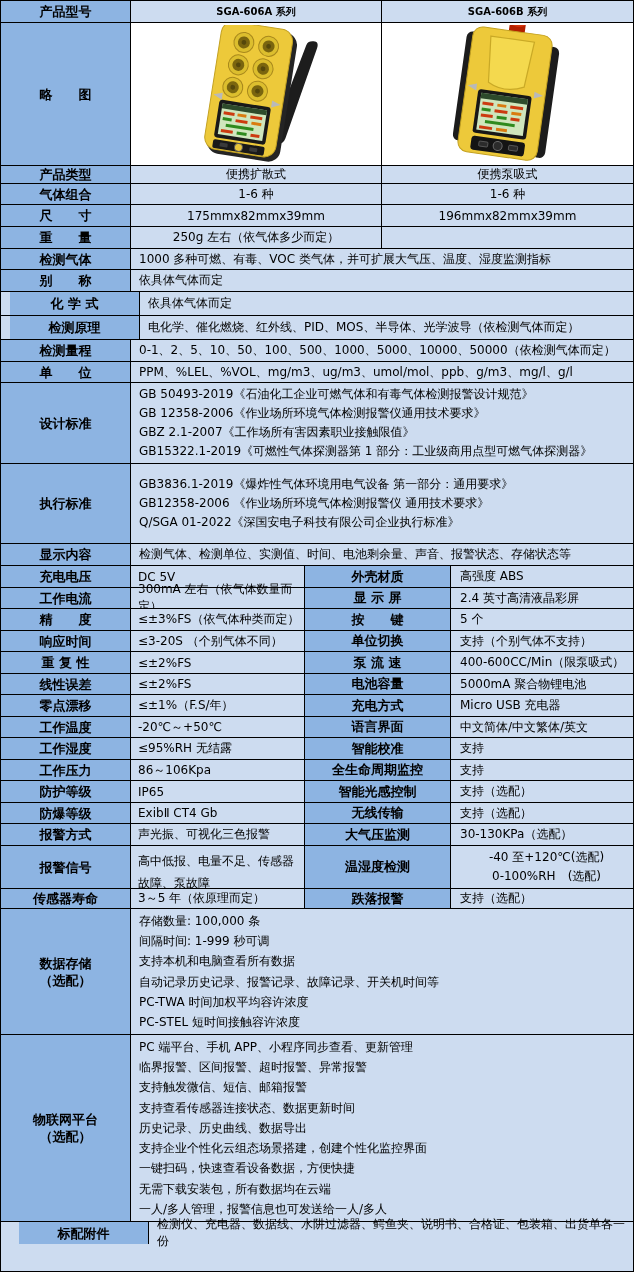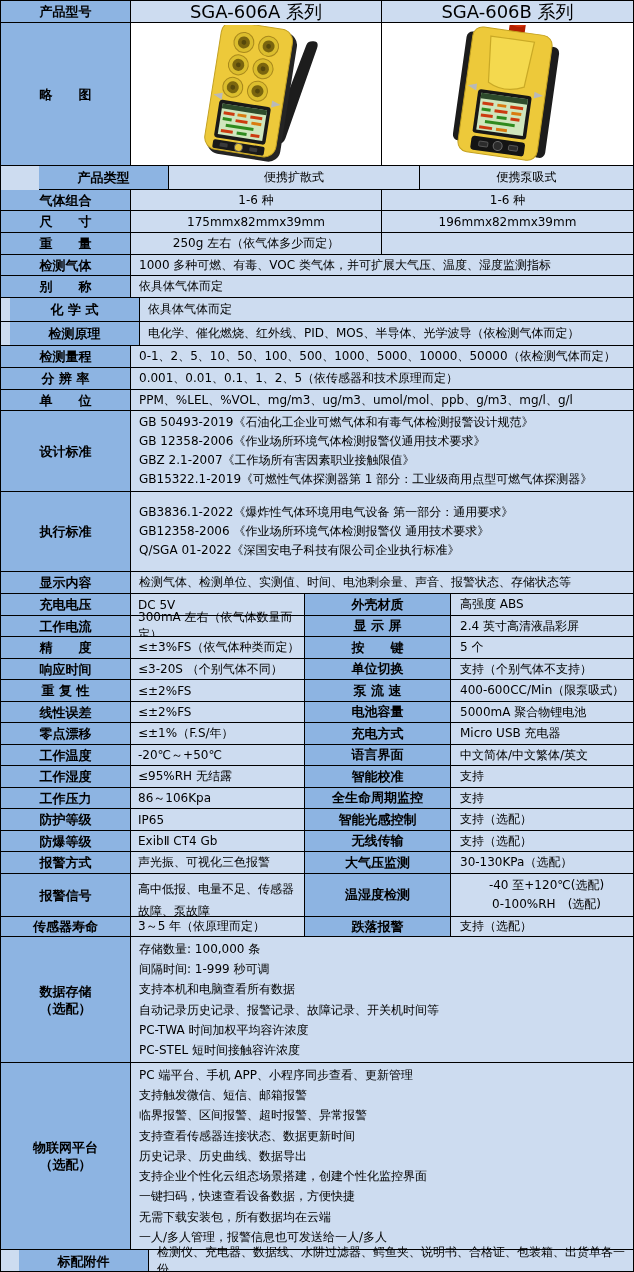--- a/index.html
+++ b/index.html
@@ -12,40 +12,40 @@
   .row:last-child{border-bottom:none;padding-left:18px;}
   .lab{
     flex:0 0 130px;width:130px;background:#8db4e2;border-right:1px solid #000;
     display:flex;align-items:center;justify-content:center;flex-direction:column;
     font-weight:bold;font-size:13px;text-align:center;box-sizing:border-box;line-height:17px;
   }
   .cell{display:flex;align-items:center;background:#cddcf0;font-size:12px;box-sizing:border-box;}
   .va{flex:0 0 251px;border-right:1px solid #000;justify-content:center;text-align:center;}
   .vb{flex:1;justify-content:center;text-align:center;}
   .white{background:#fff;}
-  .bold{font-weight:normal;font-size:18px;}
+  .bold{font-weight:bold;font-size:10px;}
   .vfull{flex:1;padding-left:8px;}
   .v1{flex:0 0 174px;border-right:1px solid #000;padding-left:7px;}
   .l2{
     flex:0 0 146px;background:#8db4e2;border-right:1px solid #000;
     display:flex;align-items:center;justify-content:center;
     font-weight:bold;font-size:13px;text-align:left;box-sizing:border-box;
   }
   .v2{flex:1;padding-left:9px;}
   .lines{
     flex:1;background:#cddcf0;display:flex;flex-direction:column;justify-content:center;
     font-size:12px;padding:2px 4px 2px 8px;box-sizing:border-box;
   }
   .lines > div{white-space:nowrap;overflow:hidden;}
   .lh19 > div{line-height:19.2px;}
   .lh20 > div{line-height:20.2px;}
   .lh205 > div{line-height:20.5px;}
   .wrap2{align-items:flex-start;padding-top:4px;line-height:22px;}
   .two-line{display:flex;flex-direction:column;justify-content:center;line-height:19px;}
-  .h22{height:22px;} .h21{height:21px;} .h23{height:24px;margin-left:38px;} .h24{height:24px;padding-left:9px;}
+  .h22{height:22px;} .h21{height:21px;} .h23{height:18px;} .h24{height:24px;padding-left:9px;}
   .h20{height:20px;} .h43{height:43px;}
   .imgbox{justify-content:center;align-items:center;}
 </style>
 </head>
 <body>
 
 <div class="page">
 
   <div class="row h22">
     <div class="lab">产品型号</div>
@@ -176,43 +176,39 @@
     <div class="cell vfull">依具体气体而定</div>
   </div>
   <div class="row h24">
     <div class="lab">检测原理</div>
     <div class="cell vfull">电化学、催化燃烧、红外线、PID、MOS、半导体、光学波导（依检测气体而定）</div>
   </div>
   <div class="row h22">
     <div class="lab">检测量程</div>
     <div class="cell vfull">0-1、2、5、10、50、100、500、1000、5000、10000、50000（依检测气体而定）</div>
   </div>
-  <div class="row h22">
-    <div class="lab">分 辨 率</div>
-    <div class="cell vfull">0.001、0.01、0.1、1、2、5（依传感器和技术原理而定）</div>
-  </div>
   <div class="row h21">
     <div class="lab">单　　位</div>
     <div class="cell vfull">PPM、%LEL、%VOL、mg/m3、ug/m3、umol/mol、ppb、g/m3、mg/l、g/l</div>
   </div>
 
   <div class="row" style="height:81px">
     <div class="lab">设计标准</div>
     <div class="lines lh19">
       <div>GB 50493-2019《石油化工企业可燃气体和有毒气体检测报警设计规范》</div>
       <div>GB 12358-2006《作业场所环境气体检测报警仪通用技术要求》</div>
       <div>GBZ 2.1-2007《工作场所有害因素职业接触限值》</div>
       <div>GB15322.1-2019《可燃性气体探测器第 1 部分：工业级商用点型可燃气体探测器》</div>
     </div>
   </div>
 
   <div class="row" style="height:80px">
     <div class="lab">执行标准</div>
     <div class="lines lh19">
-      <div>GB3836.1-2022《爆炸性气体环境用电气设备 第一部分：通用要求》</div>
+      <div>GB3836.1-2019《爆炸性气体环境用电气设备 第一部分：通用要求》</div>
       <div>GB12358-2006 《作业场所环境气体检测报警仪 通用技术要求》</div>
       <div>Q/SGA 01-2022《深国安电子科技有限公司企业执行标准》</div>
     </div>
   </div>
 
   <div class="row h22">
     <div class="lab">显示内容</div>
     <div class="cell vfull">检测气体、检测单位、实测值、时间、电池剩余量、声音、报警状态、存储状态等</div>
   </div>
 
@@ -327,22 +323,22 @@
     </div>
   </div>
 
   <div class="row" style="height:187px">
     <div class="lab">
       <div>物联网平台</div>
       <div>（选配）</div>
     </div>
     <div class="lines lh205">
       <div>PC 端平台、手机 APP、小程序同步查看、更新管理</div>
+      <div>临界报警、区间报警、超时报警、异常报警</div>
       <div>支持触发微信、短信、邮箱报警</div>
-      <div>临界报警、区间报警、超时报警、异常报警</div>
       <div>支持查看传感器连接状态、数据更新时间</div>
       <div>历史记录、历史曲线、数据导出</div>
       <div>支持企业个性化云组态场景搭建，创建个性化监控界面</div>
       <div>一键扫码，快速查看设备数据，方便快捷</div>
       <div>无需下载安装包，所有数据均在云端</div>
       <div>一人/多人管理，报警信息也可发送给一人/多人</div>
     </div>
   </div>
 
   <div class="row h22">

